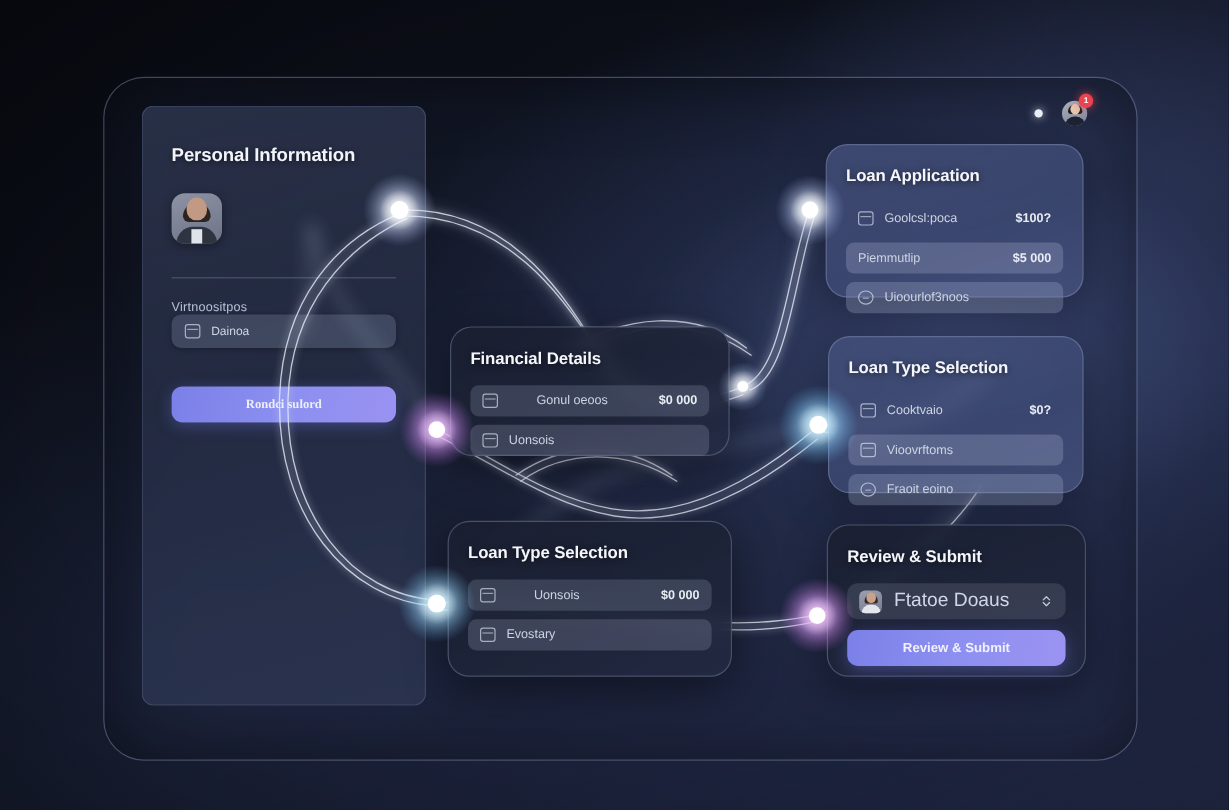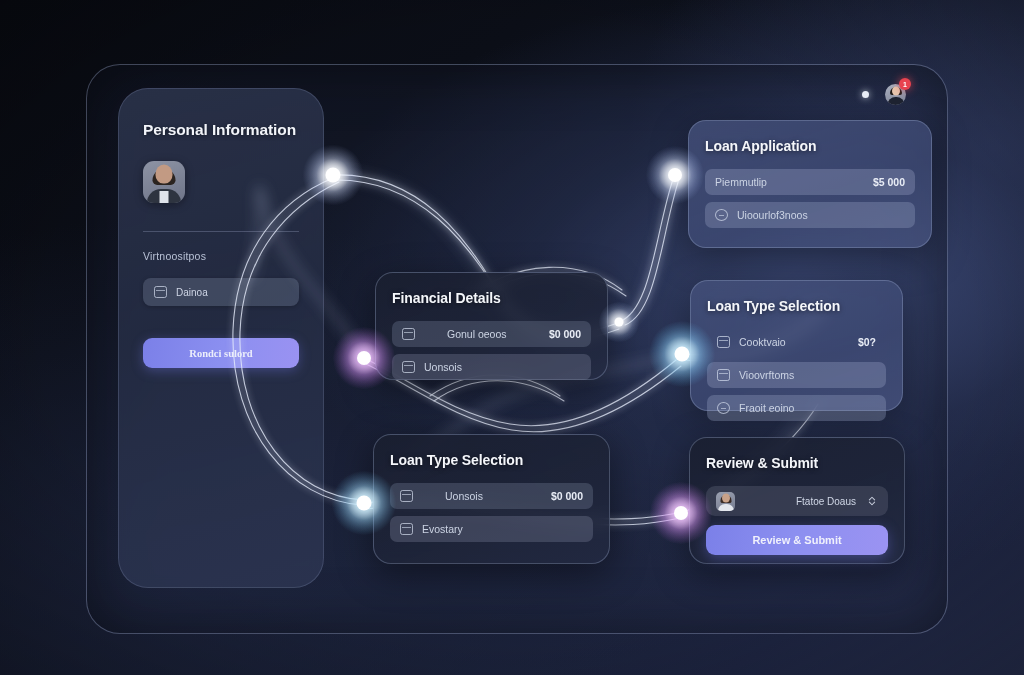--- a/index.html
+++ b/index.html
@@ -31,22 +31,22 @@
     left:86px; top:64px; width:862px; height:570px;
     border-radius:34px;
     border:1px solid rgba(178,192,226,0.30);
     background:linear-gradient(150deg, rgba(30,37,62,0.30) 0%, rgba(40,49,80,0.22) 55%, rgba(52,62,98,0.25) 100%);
     box-shadow:0 0 60px rgba(0,0,0,0.45) inset;
   }
 
   
   #left-panel {
     position:absolute;
-    left:118px; top:88px; width:206px; height:500px;
-    border-radius:30px;
+    left:118px; top:88px; width:237px; height:500px;
+    border-radius:10px;
     border:1px solid rgba(150,164,200,0.22);
     background:linear-gradient(165deg, rgba(44,52,76,0.88) 0%, rgba(38,46,70,0.82) 45%, rgba(46,55,84,0.80) 100%);
     backdrop-filter:blur(6px);
     overflow:hidden;
     padding:32px 24px;
   }
   #left-panel .panel-title {
     font-size:15.5px; font-weight:bold; color:#f2f4f9;
     letter-spacing:-0.1px; margin-bottom:22px;
     text-shadow:0 1px 4px rgba(0,0,0,0.5);
@@ -80,21 +80,21 @@
     position:absolute; left:50%; bottom:-4px;
     transform:translateX(-50%);
     width:9px; height:16px; background:#dfe3ea;
   }
   #left-divider {
     margin:28px 0 18px 0; height:1px;
     background:rgba(176,188,218,0.28);
   }
   #left-sublabel {
     font-size:10.5px; color:#b9c2d6; letter-spacing:0.2px;
-    margin-bottom:16px; filter:blur(0.35px);
+    filter:blur(0.35px);
   }
   .lp-row {
     height:28px; border-radius:8px;
     background:rgba(92,101,126,0.50);
     display:flex; align-items:center; gap:9px;
     padding:0 11px;
     box-shadow:0 1px 4px rgba(0,0,0,0.22);
   }
   .lp-row .rowtext { font-size:10px; color:#cfd6e6; filter:blur(0.4px); }
   #left-cta {
@@ -140,21 +140,21 @@
   .card.blue {
     background:linear-gradient(160deg, rgba(68,80,122,0.82) 0%, rgba(62,74,116,0.78) 60%, rgba(72,84,128,0.76) 100%);
     box-shadow:0 10px 36px rgba(0,0,0,0.35);
   }
   .card.blue .row.fill  { background:rgba(136,146,180,0.42); }
   .card.blue .row.fill2 { background:rgba(150,160,194,0.34); }
 
   
   #card-financial     { left:375px; top:272px; width:233px; height:108px; }
   #card-loantype-bl   { left:373px; top:434px; width:237px; height:130px; }
-  #card-loanapp       { left:688px; top:120px; width:244px; height:128px; }
+  #card-loanapp       { left:688px; top:120px; width:215px; height:128px; }
   #card-loantype-r    { left:690px; top:280px; width:213px; height:131px; }
   #card-review        { left:689px; top:437px; width:216px; height:127px; }
 
   
   .ricon {
     width:13px; height:12px; flex:none; position:relative;
     border:1.2px solid rgba(210,219,236,0.72);
     border-radius:2.5px;
     filter:blur(0.25px);
   }
@@ -177,21 +177,21 @@
     width:19px; height:19px; border-radius:5px;
     background:linear-gradient(160deg,#9aa0b0,#767c90);
     position:relative; overflow:hidden; flex:none;
   }
   .avatar-sm .f { position:absolute; left:50%; top:32%; transform:translate(-50%,-50%);
       width:8px; height:9px; border-radius:50%; background:#c9a289; }
   .avatar-sm .h { position:absolute; left:50%; top:16%; transform:translateX(-50%);
       width:11px; height:8px; border-radius:6px 6px 2px 2px; background:#3a2b25; }
   .avatar-sm .b { position:absolute; left:50%; bottom:-2px; transform:translateX(-50%);
       width:16px; height:9px; border-radius:7px 7px 0 0; background:#e3e6ed; }
-  #review-row .rtext { flex:1; font-size:10px; color:#d0d7e6; filter:blur(0.5px);text-align:right; }
+  #review-row .rtext { flex:1; font-size:16px; color:#d0d7e6; filter:blur(0.5px); }
   #review-chevron { width:12px; height:12px; flex:none; opacity:0.85; }
   #review-cta {
     height:30px; border-radius:9px;
     background:linear-gradient(100deg,#7b80e8 0%, #8c8ff0 48%, #9b93f2 100%);
     display:flex; align-items:center; justify-content:center;
     color:#f0f1fc; font-size:11px; font-weight:600;
     box-shadow:0 4px 14px rgba(112,118,224,0.40);
     filter:blur(0.2px);
   }
 
@@ -334,20 +334,25 @@
   </div>
   <div class="row fill2">
     <span class="ricon"></span>
     <span class="rlabel">Evostary</span>
     <span class="rval"></span>
   </div>
 </div>
 
 <div class="card blue" id="card-loanapp">
   <div class="card-title">Loan Application</div>
+  <div class="row plain">
+    <span class="ricon"></span>
+    <span class="rlabel">Goolcsl:poca</span>
+    <span class="rval">$100?</span>
+  </div>
   <div class="row fill">
     <span class="rlabel">Piemmutlip</span>
     <span class="rval">$5 000</span>
   </div>
   <div class="row fill2">
     <span class="ricon circ"></span>
     <span class="rlabel">Uioourlof3noos</span>
     <span class="rval"></span>
   </div>
 </div>

